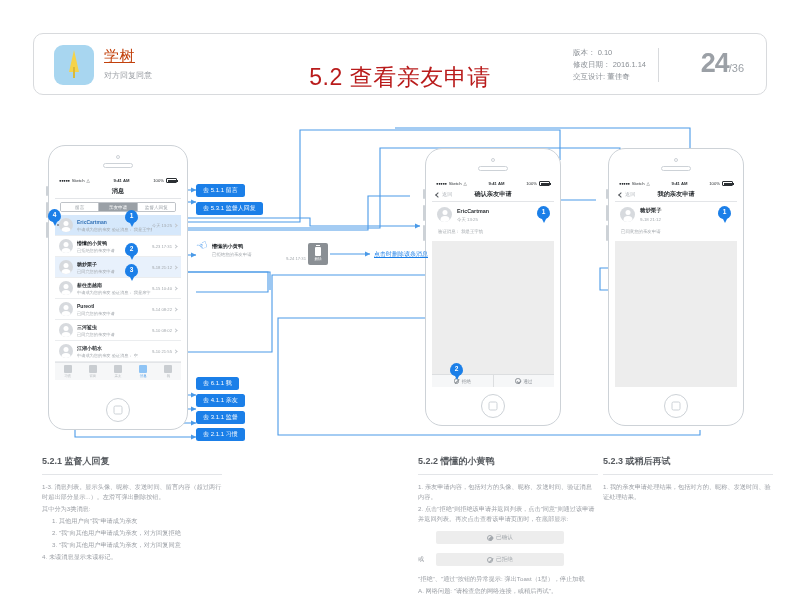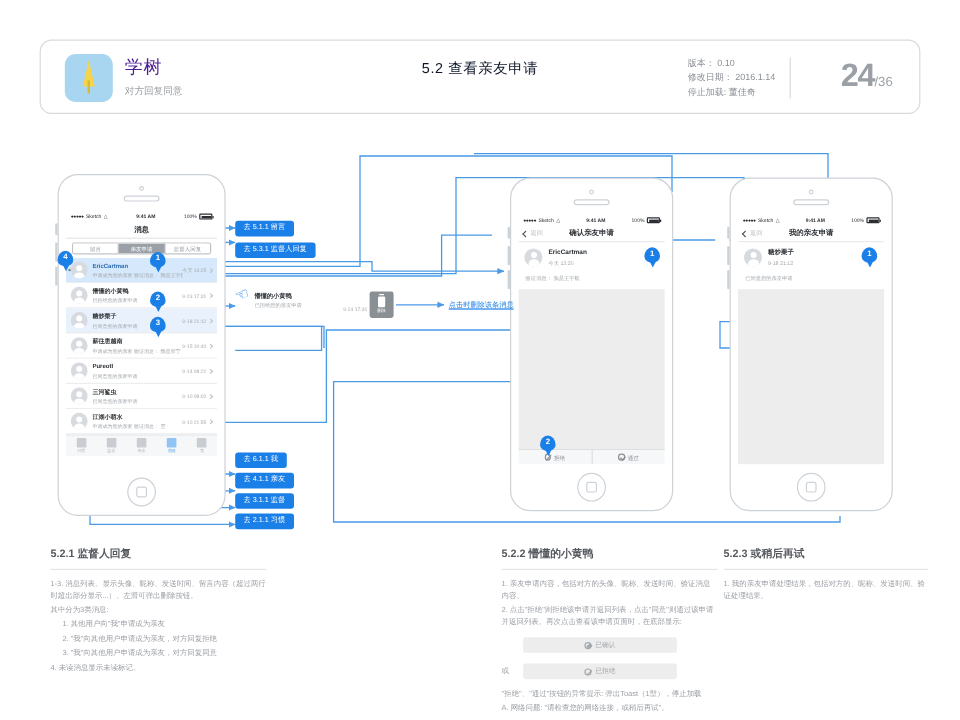--- a/index.html
+++ b/index.html
@@ -24,26 +24,26 @@
     position: absolute; left: 50%; top: 5px; transform: translateX(-50%);
     width: 0; height: 0;
     border-left: 5px solid transparent; border-right: 5px solid transparent;
     border-bottom: 22px solid #f5d34a;
   }
   .hdr-logo .trunk {
     position: absolute; left: 50%; top: 22px; transform: translateX(-50%);
     width: 2px; height: 11px; background: #d9b93a;
   }
   .hdr-brand { position: absolute; left: 70px; top: 13px; }
-  .hdr-brand .name { font-size: 15px; color: #4c1d95; letter-spacing: .5px; }
+  .hdr-brand .name { font-size: 15px; color: #c2410c; letter-spacing: .5px; text-decoration: underline; }
   .hdr-brand .slogan { font-size: 8px; color: #9a9ea4; margin-top: 4px; }
 
   .hdr-center { position: absolute; left: 0; right: 0; top: 10px; text-align: center; pointer-events: none; }
   .hdr-sub { font-size: 9px; color: #6f757c; }
-  .hdr-title { font-size: 12px; color: #0f172a; margin-top: 5px; letter-spacing: .5px; }
+  .hdr-title { font-size: 23px; color: #b91c1c; margin-top: 18px; letter-spacing: .5px; }
 
   .hdr-meta { position: absolute; right: 120px; top: 13px; text-align: left; }
   .hdr-meta div { font-size: 7.5px; color: #8a8f95; line-height: 12px; white-space: nowrap; }
   .hdr-divider { position: absolute; right: 107px; top: 14px; width: 1px; height: 34px; background: #d8dadd; }
   .hdr-page { position: absolute; right: 22px; top: 14px; color: #9ba0a6; }
   .hdr-page .cur { font-size: 27px; letter-spacing: -1px; font-weight: bold; }
   .hdr-page .tot { font-size: 11px; }
 
   
   .phone { position: absolute; border: 1.6px solid #cdd2d7; border-radius: 17px; background: #fff; }
@@ -183,21 +183,21 @@
     <div class="hdr-brand">
       <div class="name">学树</div>
       <div class="slogan">对方回复同意</div>
     </div>
     <div class="hdr-center">
       <div class="hdr-title">5.2 查看亲友申请</div>
     </div>
     <div class="hdr-meta">
       <div>版本： 0.10</div>
       <div>修改日期： 2016.1.14</div>
-      <div>停止加载: 董佳奇</div>
+      <div>交互设计: 董佳奇</div>
     </div>
     <div class="hdr-divider"></div>
     <div class="hdr-page">
       <span class="cur">24</span><span class="tot">/36</span>
     </div>
   </div>
 
   <svg id="wires">
     <defs>
       <marker id="ah" markerWidth="6" markerHeight="6" refX="5" refY="3" orient="auto">

